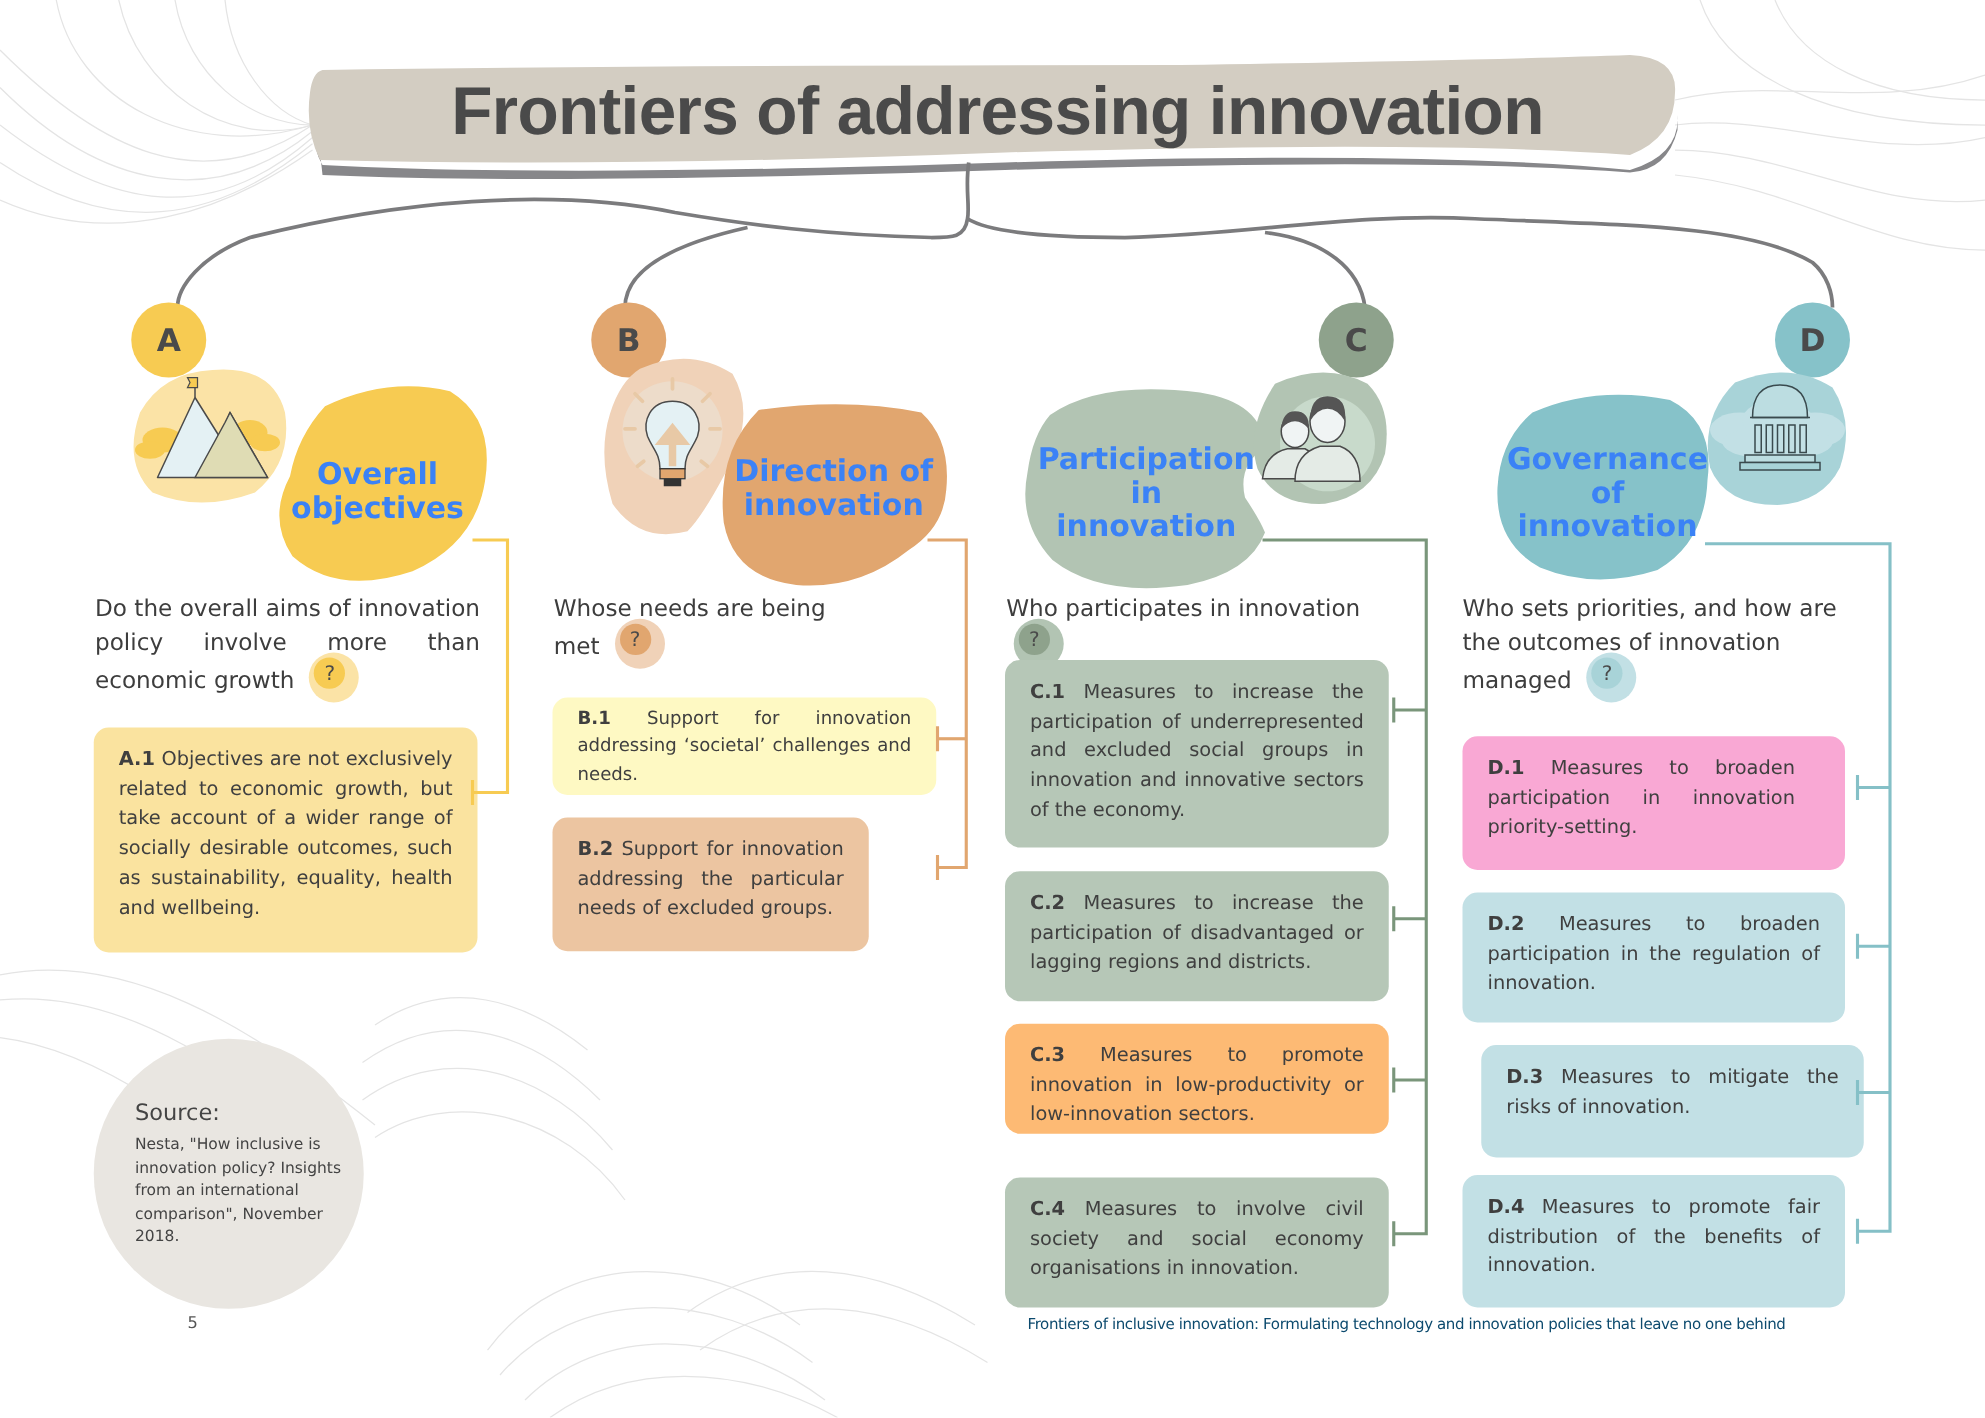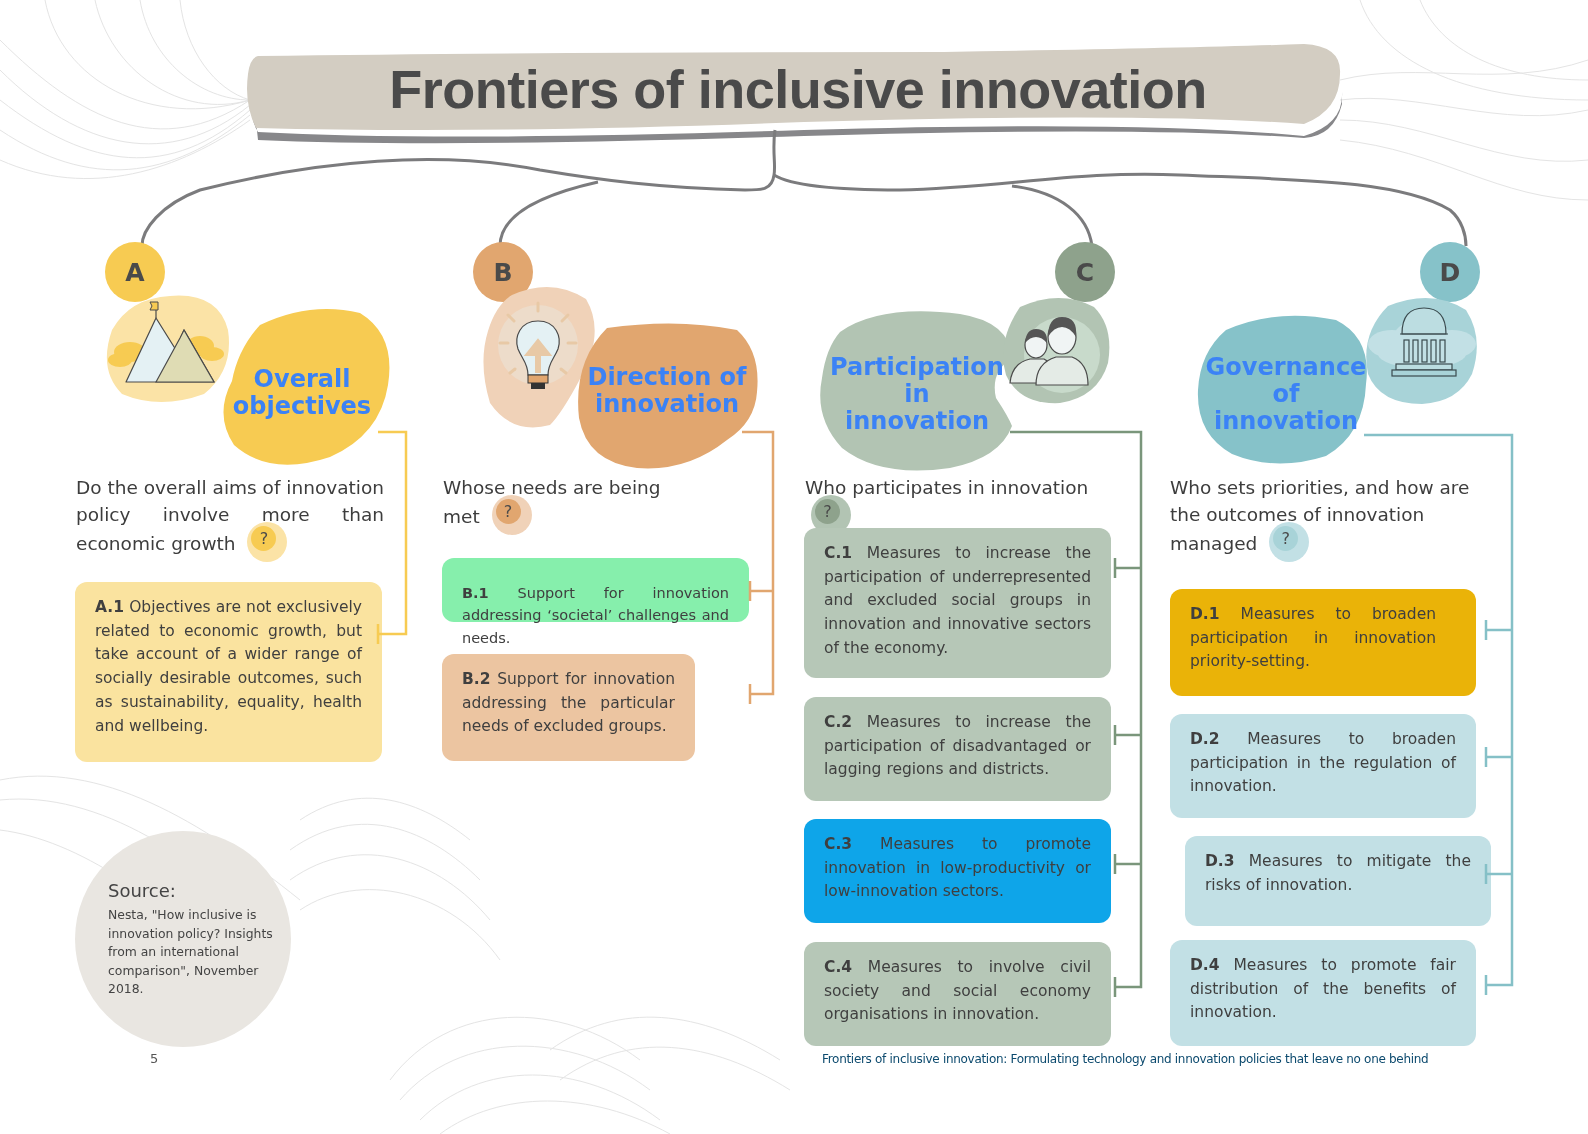--- a/index.html
+++ b/index.html
@@ -97,21 +97,21 @@
     <path d="M550 1050 C 620 1000, 700 1010, 780 1060"></path>
     <path d="M560 1080 C 630 1030, 710 1040, 790 1090"></path>
   </g>
 </svg>
 
 <div class="title-banner">
   <svg width="1108" height="104" viewBox="0 0 1108 104">
     <path d="M8 40 Q 4 72 14 88 Q 200 98 560 86 Q 900 76 1060 92 Q 1100 80 1098 48 L 1098 60 Q 1090 92 1060 94 Q 900 82 560 92 Q 200 104 14 96 Z" fill="#87878a"></path>
     <path d="M14 12 Q 300 8 700 8 Q 950 4 1060 0 Q 1098 2 1096 30 Q 1096 66 1060 80 Q 900 68 560 78 Q 250 90 12 84 Q 0 60 4 30 Q 6 14 14 12 Z" fill="#d3cdc2"></path>
   </svg>
-  <div class="title-text">Frontiers of inclusive innovation</div>
+  <div class="title-text">Frontiers of addressing innovation</div>
 </div>
 
 <svg class="connector-svg" viewBox="0 0 1588 1134">
   <g fill="none" stroke="#7b7b7d" stroke-width="3">
     <path d="M775 130 C 772 150, 776 165, 774 175 C 772 190, 762 190, 745 190 C 660 188, 600 180, 540 170 C 440 150, 320 160, 200 190 C 160 205, 142 230, 142 246"></path>
     <path d="M598 182 C 540 195, 500 215, 500 246"></path>
     <path d="M774 175 C 790 185, 830 190, 900 190 C 1000 188, 1080 170, 1180 175 C 1300 180, 1400 180, 1450 210 C 1462 220, 1466 235, 1466 246"></path>
     <path d="M1012 186 C 1060 192, 1088 215, 1092 246"></path>
   </g>
 </svg>
@@ -176,21 +176,21 @@
 <div class="heading" style="left:582px; top:364px; width:170px;">
   <div>Direction of</div>
   <div>innovation</div>
 </div>
 
 <div class="question" style="left:443px; top:474px; width:220px;">
   <span>Whose needs are being met</span>
   <span class="qmark" style="background:#f0d2b8;"><span class="inner" style="background:#e1a66f;">?</span></span>
 </div>
 
-<div class="card" style="left:442px; top:558px; width:307px; height:64px; background:#86efac; font-size:14.5px; line-height:22.4px; padding-top:24px;">
+<div class="card" style="left:442px; top:558px; width:307px; height:78px; background:#fef9c3; font-size:14.5px; line-height:22.4px; padding-top:6px;">
   <span class="code">B.1</span>
   <span>Support for innovation addressing ‘societal’ challenges and needs.</span>
 </div>
 <div class="card" style="left:442px; top:654px; width:253px; height:107px; background:#ecc5a1;">
   <span class="code">B.2</span>
   <span>Support for innovation addressing the particular needs of excluded groups.</span>
 </div>
 
 <div class="badge" style="left:1055px; top:242px; background:#8ea28c;">C</div>
 
@@ -219,21 +219,21 @@
 </div>
 
 <div class="card" style="left:804px; top:528px; width:307px; height:150px; background:#b6c7b7;">
   <span class="code">C.1</span>
   <span>Measures to increase the participation of underrepresented and excluded social groups in innovation and innovative sectors of the economy.</span>
 </div>
 <div class="card" style="left:804px; top:697px; width:307px; height:104px; background:#b6c7b7;">
   <span class="code">C.2</span>
   <span>Measures to increase the participation of disadvantaged or lagging regions and districts.</span>
 </div>
-<div class="card" style="left:804px; top:819px; width:307px; height:104px; background:#0ea5e9;">
+<div class="card" style="left:804px; top:819px; width:307px; height:88px; background:#fdba74;">
   <span class="code">C.3</span>
   <span>Measures to promote innovation in low-productivity or low-innovation sectors.</span>
 </div>
 <div class="card" style="left:804px; top:942px; width:307px; height:104px; background:#b6c7b7;">
   <span class="code">C.4</span>
   <span>Measures to involve civil society and social economy organisations in innovation.</span>
 </div>
 
 <div class="badge" style="left:1420px; top:242px; background:#86c2c9;">D</div>
 
@@ -264,21 +264,21 @@
   <div>Governance</div>
   <div>of</div>
   <div>innovation</div>
 </div>
 
 <div class="question" style="left:1170px; top:474px; width:300px;">
   <span>Who sets priorities, and how are the outcomes of innovation managed</span>
   <span class="qmark" style="background:#c2e0e5;"><span class="inner" style="background:#a8d3d8;">?</span></span>
 </div>
 
-<div class="card" style="left:1170px; top:589px; width:306px; height:107px; background:#eab308; padding-right:40px;">
+<div class="card" style="left:1170px; top:589px; width:306px; height:107px; background:#f9a8d4; padding-right:40px;">
   <span class="code">D.1</span>
   <span>Measures to broaden participation in innovation priority-setting.</span>
 </div>
 <div class="card" style="left:1170px; top:714px; width:306px; height:104px; background:#c2e0e5;">
   <span class="code">D.2</span>
   <span>Measures to broaden participation in the regulation of innovation.</span>
 </div>
 <div class="card" style="left:1170px; top:836px; width:306px; height:90px; background:#c2e0e5;margin-left:15px;">
   <span class="code">D.3</span>
   <span>Measures to mitigate the risks of innovation.</span>

